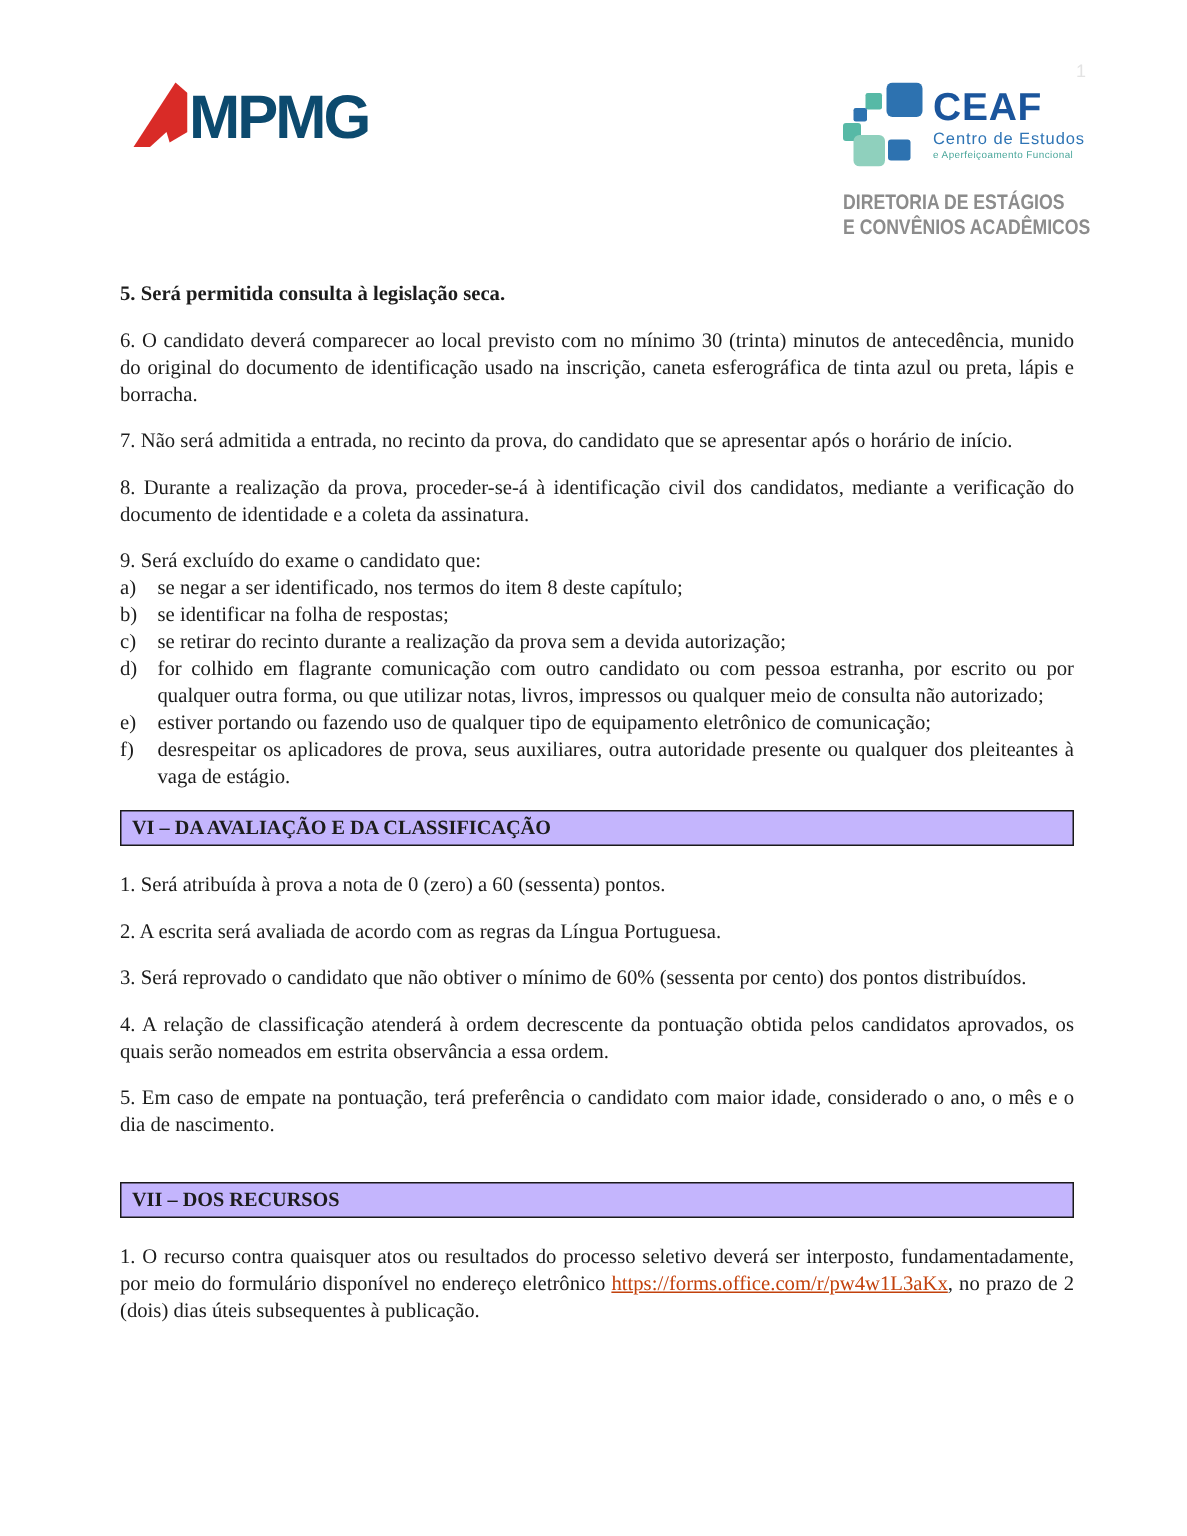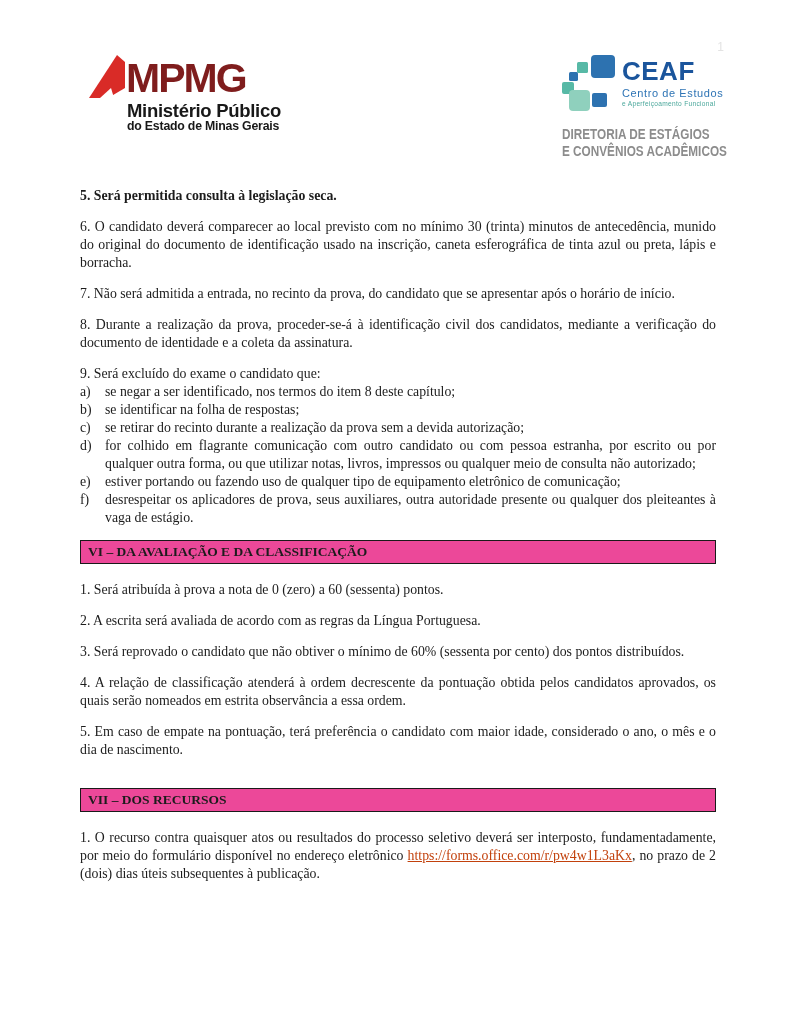--- a/index.html
+++ b/index.html
@@ -20,21 +20,21 @@
 
   .mpmg-logo { position: absolute; left: 88px; top: 52px; }
   .mpmg-row { display: flex; align-items: flex-end; }
   .mpmg-flag { width: 37px; height: 48px; margin-right: 1px; }
   .mpmg-acronym {
     font-family: "Liberation Sans", sans-serif;
     font-weight: bold;
     font-size: 41px;
     line-height: 44px;
     letter-spacing: -2px;
-    color: #7f1d1d;
+    color: #0c4a6e;
   }
   .mpmg-sub { margin-left: 39px; margin-top: 1px; font-family: "Liberation Sans", sans-serif; font-weight: bold; color: #181818; }
   .mpmg-sub .l1 { font-size: 18.5px; line-height: 19px; letter-spacing: -0.3px; }
   .mpmg-sub .l2 { font-size: 12.3px; line-height: 13px; letter-spacing: -0.2px; }
 
   .ceaf-logo { position: absolute; left: 562px; top: 55px; }
   .ceaf-row { display: flex; align-items: flex-start; }
   .ceaf-icon { width: 54px; height: 56px; margin-right: 6px; }
   .ceaf-text { padding-top: 2px; font-family: "Liberation Sans", sans-serif; }
   .ceaf-acronym { font-weight: bold; font-size: 26px; line-height: 29px; letter-spacing: 0.5px; color: #1b559c; }
@@ -68,21 +68,21 @@
   .list9 { margin-bottom: 13px; }
   .list-item {
     text-align: justify;
     padding-left: 25px;
     text-indent: -25px;
     line-height: 18px;
   }
   .list-item .marker { display: inline-block; width: 25px; text-indent: 0; }
 
   .section-bar {
-    background: #ec4899;
+    background: #c4b5fd;
     border: 1.5px solid #1a1a1a;
     font-weight: bold;
     font-size: 13.5px;
     line-height: 19px;
     padding: 1px 7px 2px 7px;
     margin: 0 0 17px 0;
   }
   .section-bar.extra-top { margin-top: 29px; }
 
   a.doc-link { color: #c2410c; cursor: pointer; }
@@ -94,24 +94,20 @@
 
   <div class="header">
 
     <div class="mpmg-logo">
       <div class="mpmg-row">
         <svg class="mpmg-flag" viewBox="0 0 37 48">
           <polygon points="1,46 29,3 37,10 37,36 20,46" fill="#d92b27"></polygon>
           <polygon points="12,46 23,36 26,46" fill="#ffffff"></polygon>
         </svg>
         <div class="mpmg-acronym">MPMG</div>
-      </div>
-      <div class="mpmg-sub">
-        <div class="l1">Ministério Público</div>
-        <div class="l2">do Estado de Minas Gerais</div>
       </div>
     </div>
 
     <div class="ceaf-logo">
       <div class="ceaf-row">
         <svg class="ceaf-icon" viewBox="0 0 54 56">
           <rect x="29" y="0" width="24" height="23" rx="4" fill="#2d72b0"></rect>
           <rect x="15" y="7" width="11" height="11" rx="1.5" fill="#57b9a6"></rect>
           <rect x="7" y="17" width="9" height="9" rx="1.5" fill="#2d72b0"></rect>
           <rect x="0" y="27" width="12" height="12" rx="2" fill="#57b9a6"></rect>

